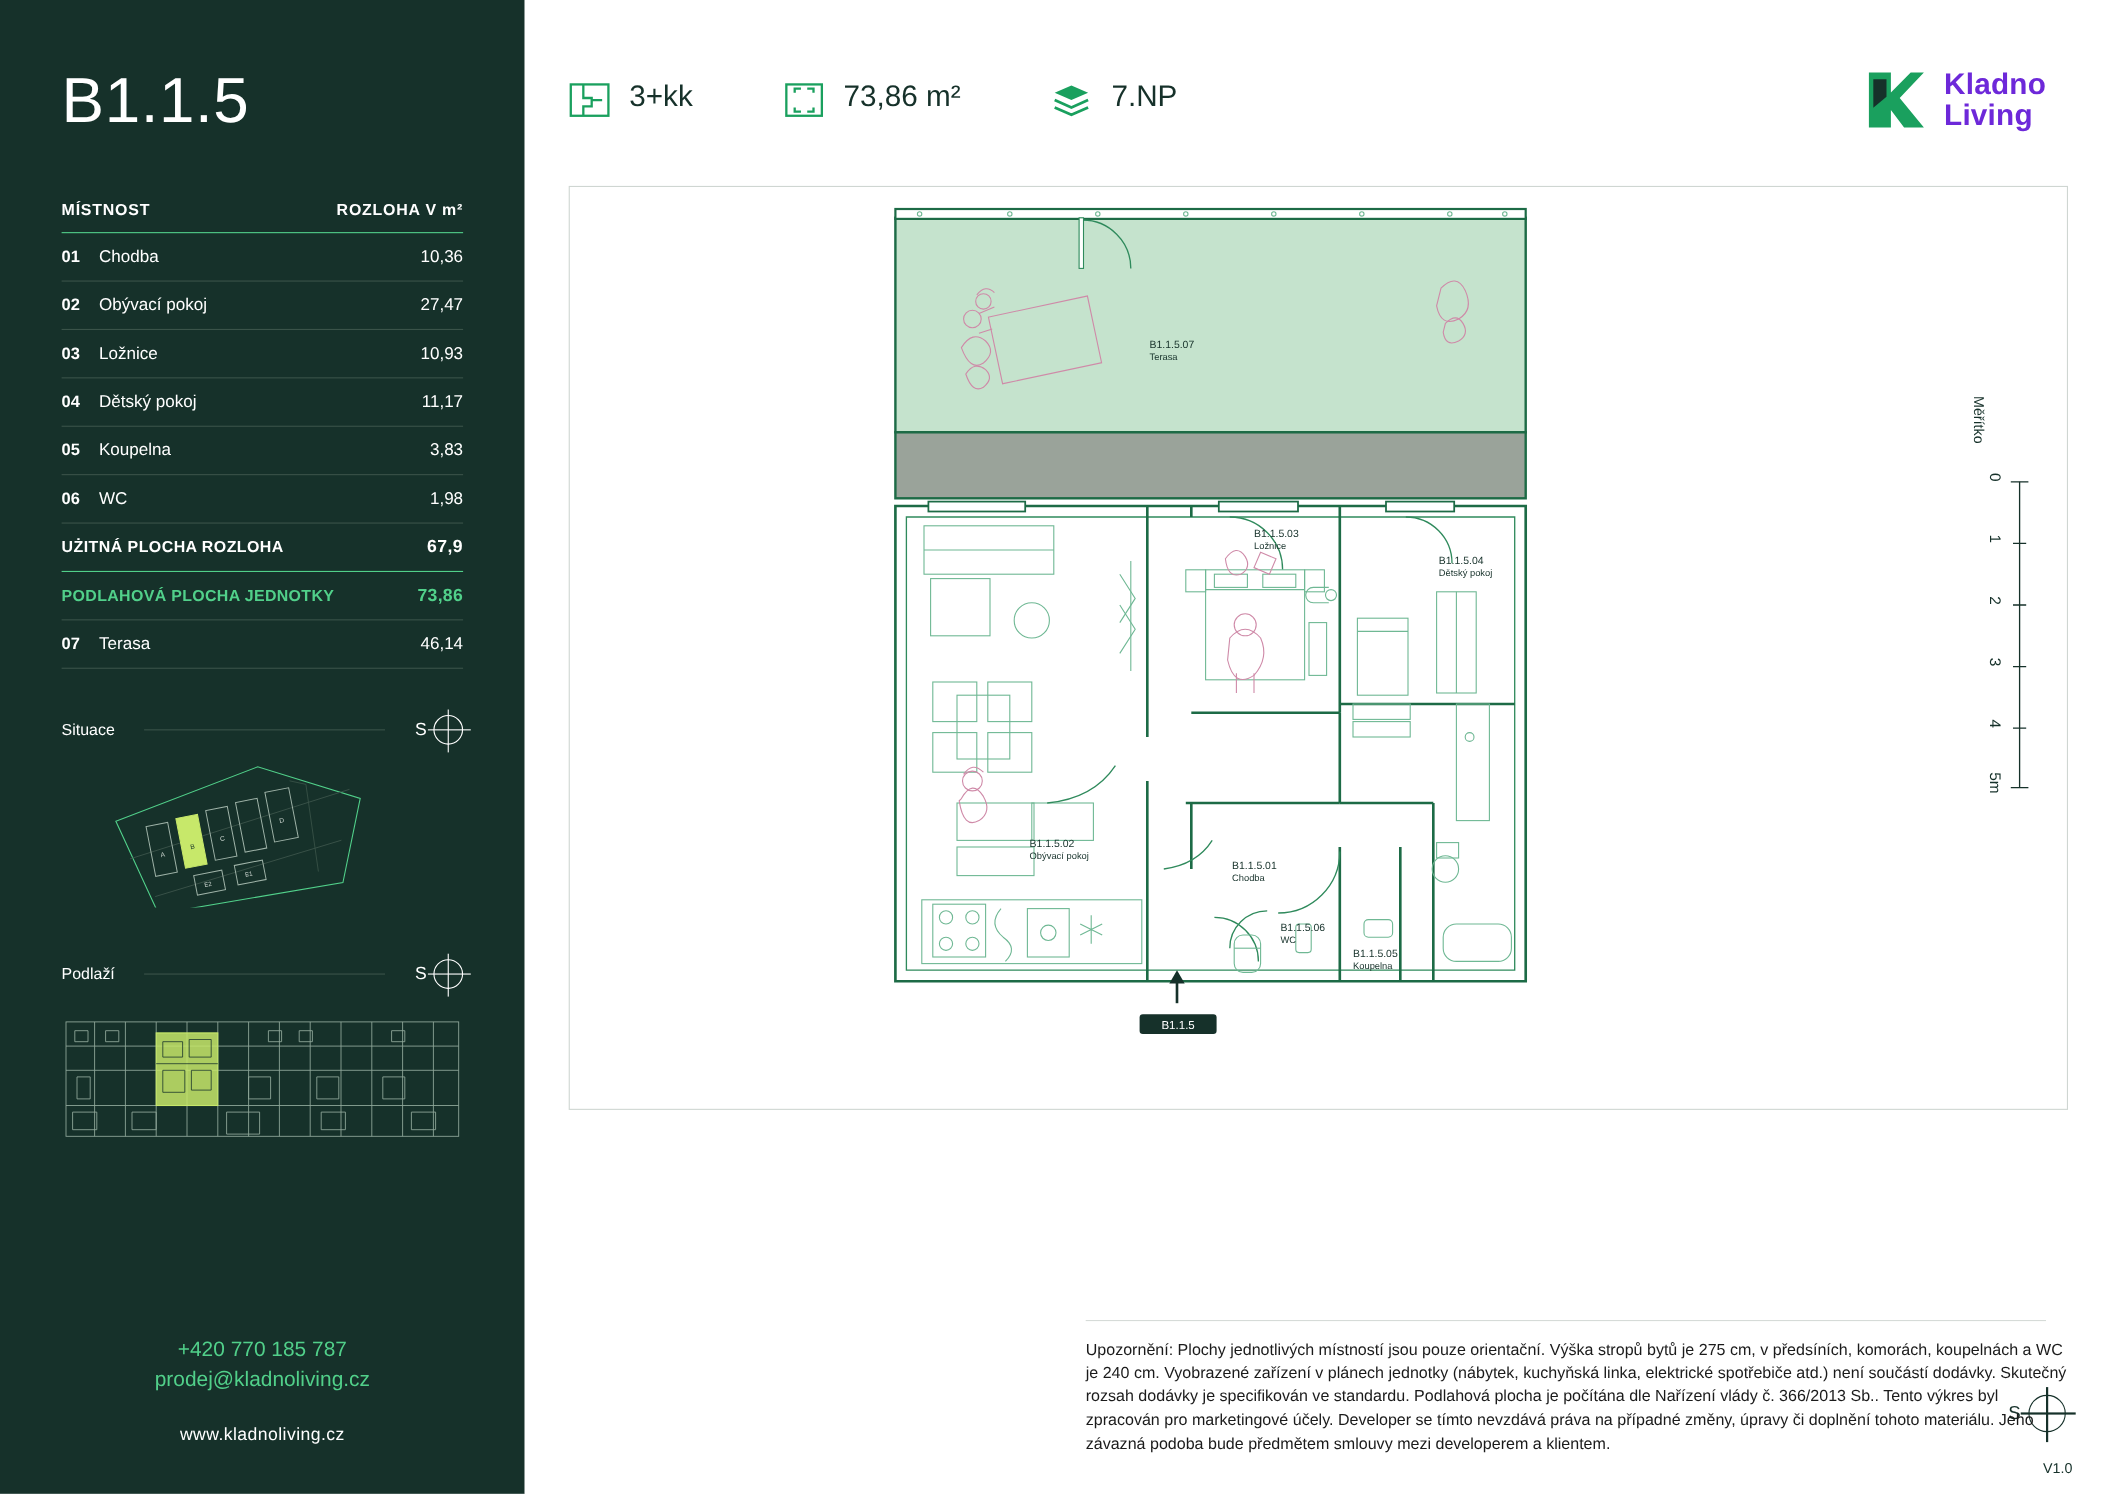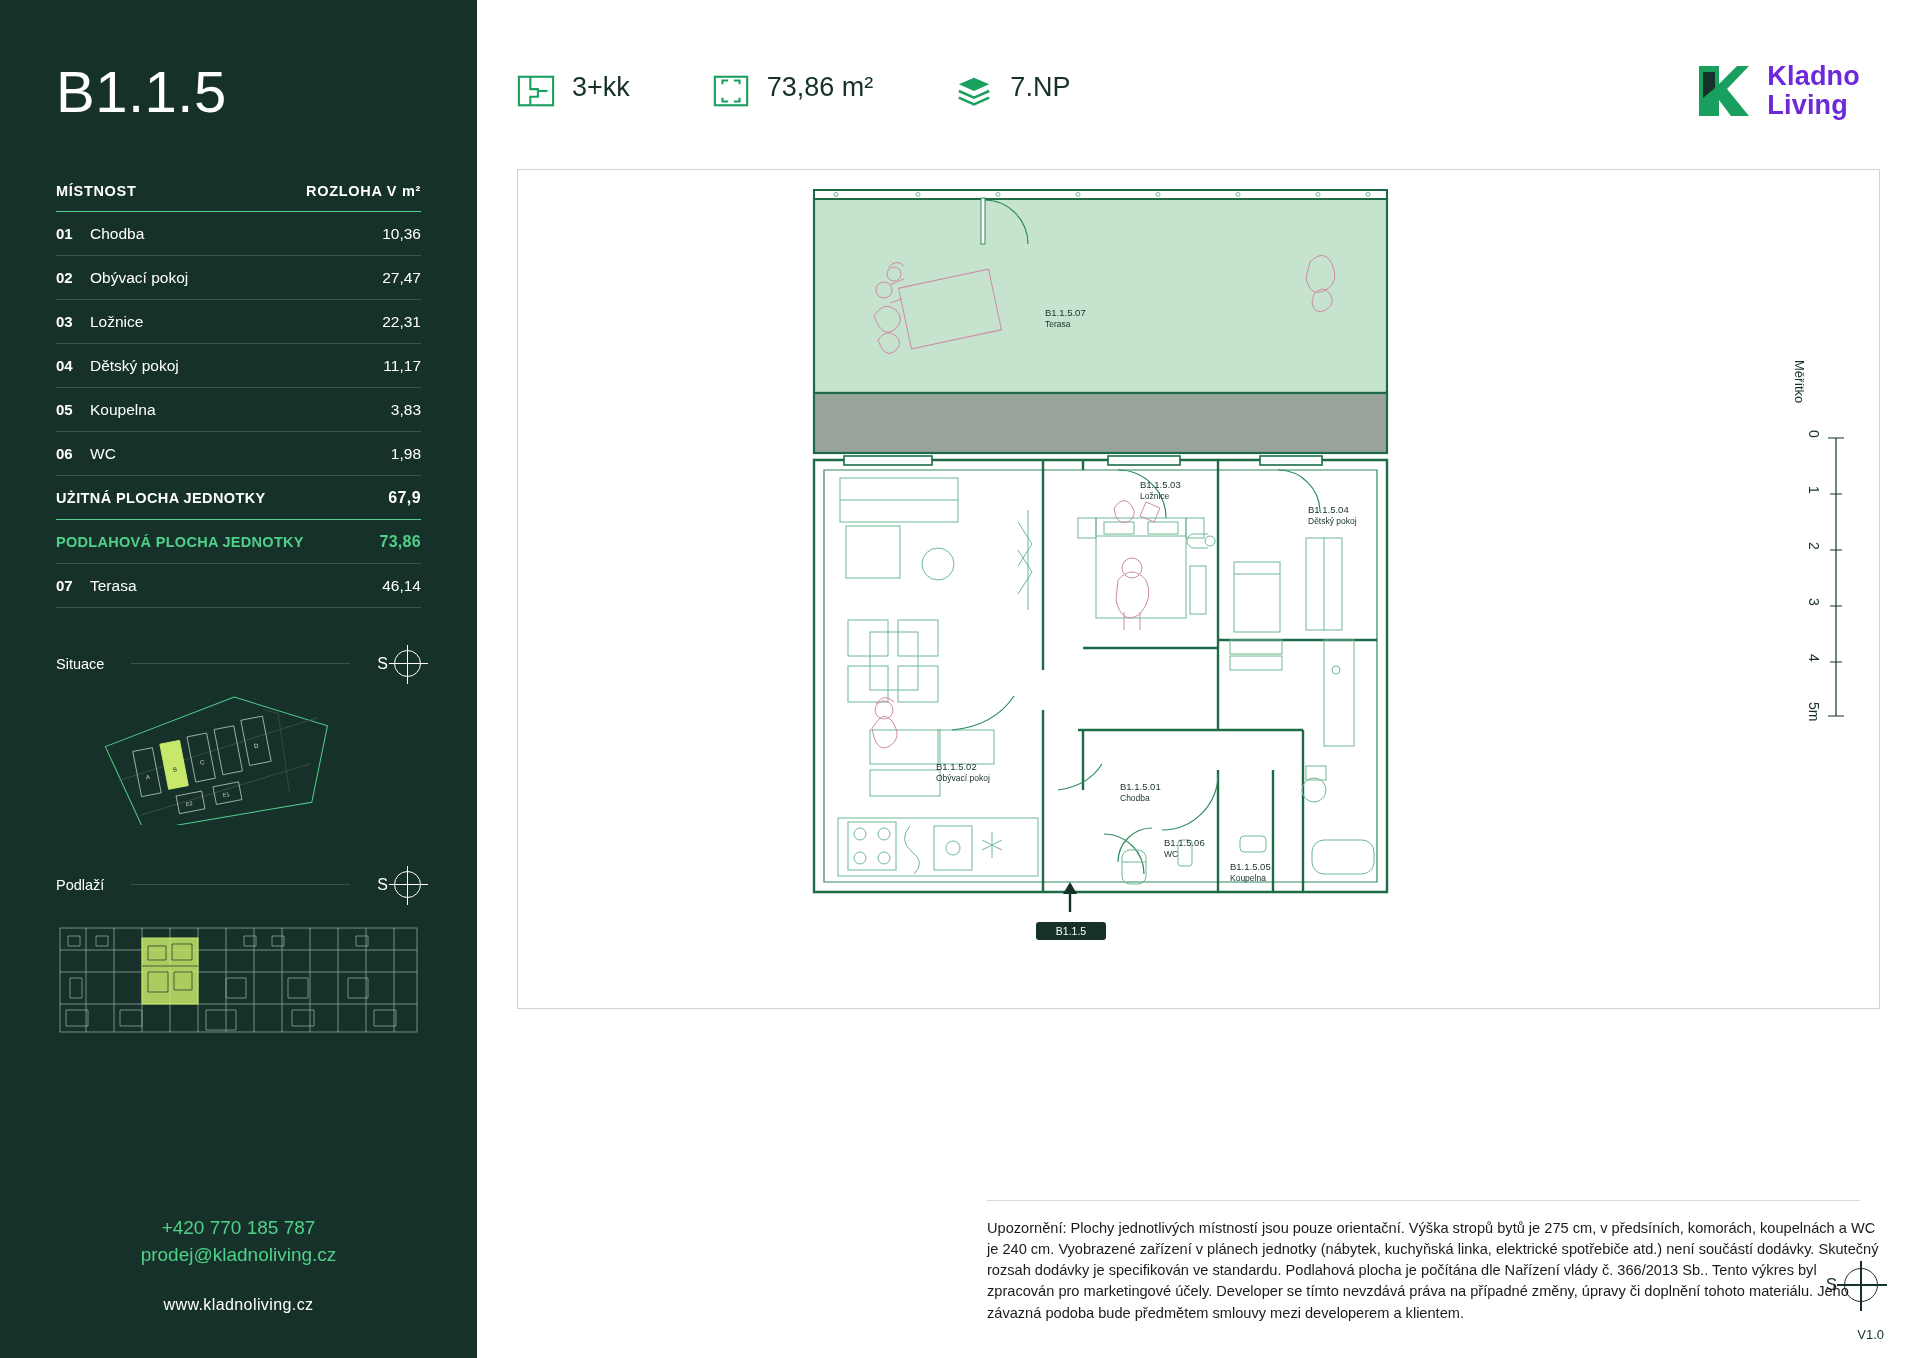--- a/index.html
+++ b/index.html
@@ -165,40 +165,40 @@
         <span class="val">10,36</span>
       </div>
       <div class="row">
         <span class="num">02</span>
         <span class="nm">Obývací pokoj</span>
         <span class="val">27,47</span>
       </div>
       <div class="row">
         <span class="num">03</span>
         <span class="nm">Ložnice</span>
-        <span class="val">22,31</span>
+        <span class="val">10,93</span>
       </div>
       <div class="row">
         <span class="num">04</span>
         <span class="nm">Dětský pokoj</span>
         <span class="val">11,17</span>
       </div>
       <div class="row">
         <span class="num">05</span>
         <span class="nm">Koupelna</span>
         <span class="val">3,83</span>
       </div>
       <div class="row">
         <span class="num">06</span>
         <span class="nm">WC</span>
         <span class="val">1,98</span>
       </div>
 
       <div class="row total">
-        <span class="nm">UŻITNÁ PLOCHA JEDNOTKY</span>
+        <span class="nm">UŻITNÁ PLOCHA ROZLOHA</span>
         <span class="val">67,9</span>
       </div>
 
 
       <div class="row accent">
         <span class="nm">PODLAHOVÁ PLOCHA JEDNOTKY</span>
         <span class="val">73,86</span>
       </div>
 
       <div class="row">

